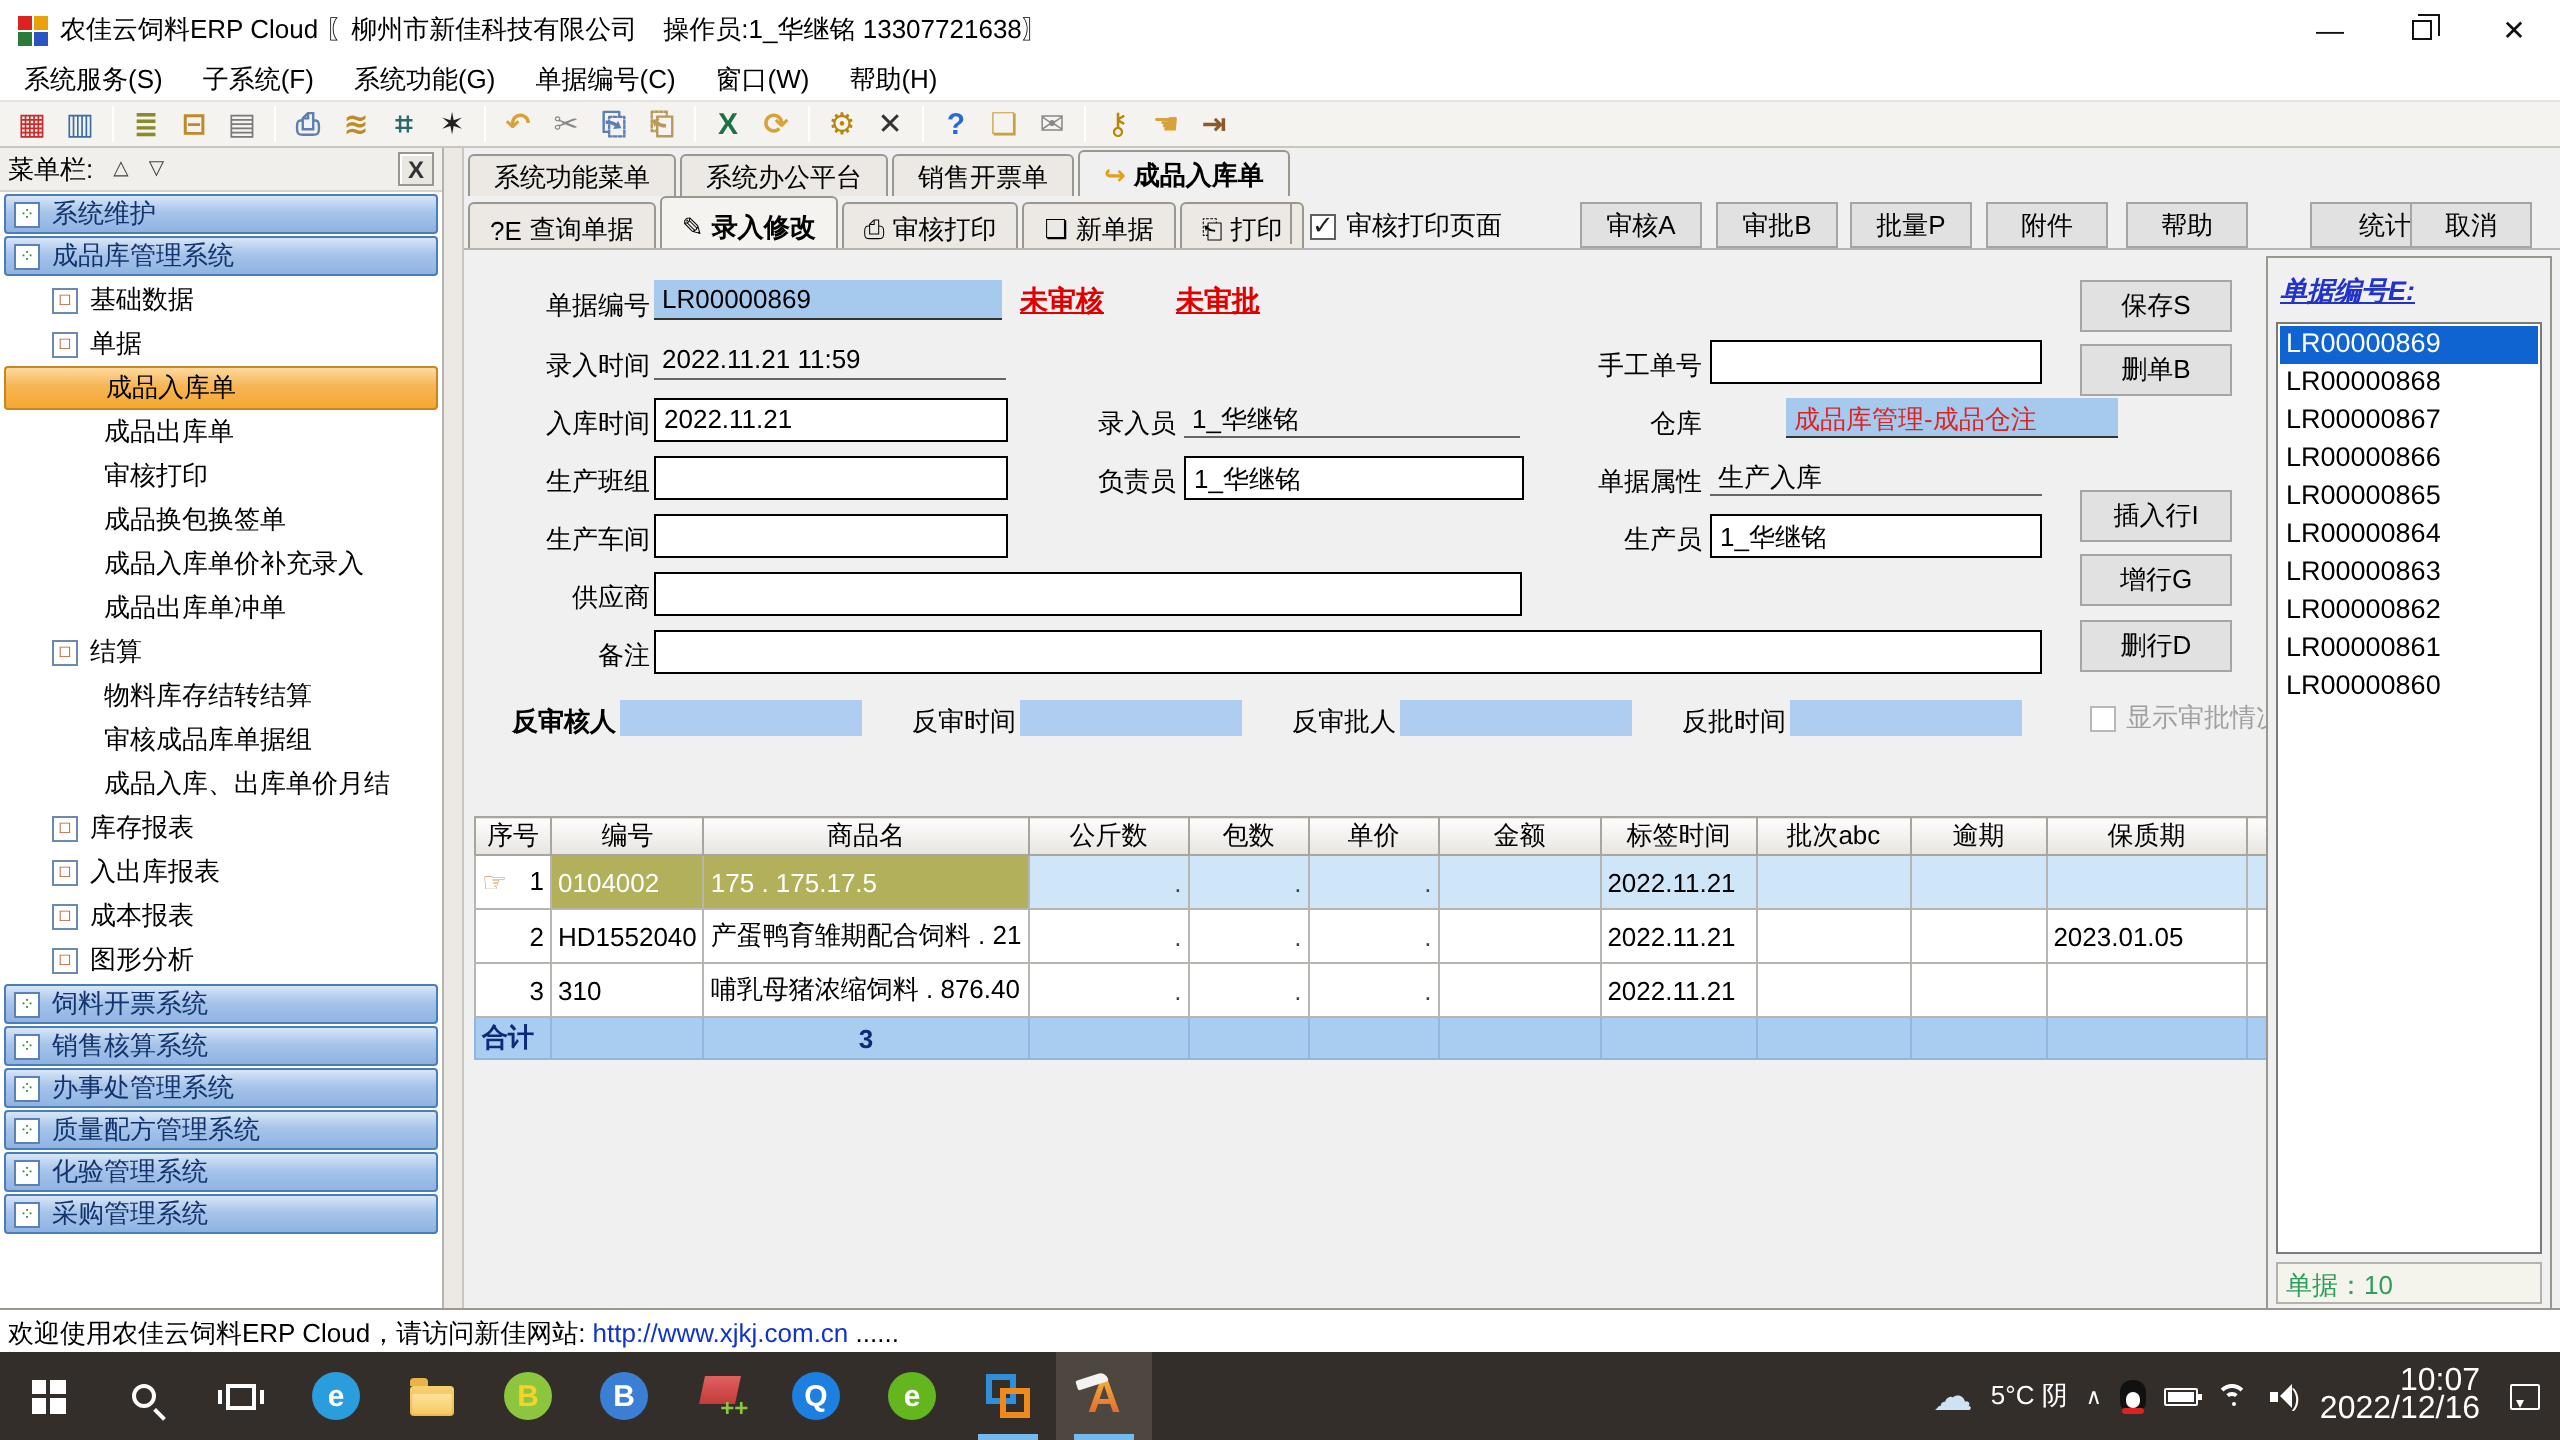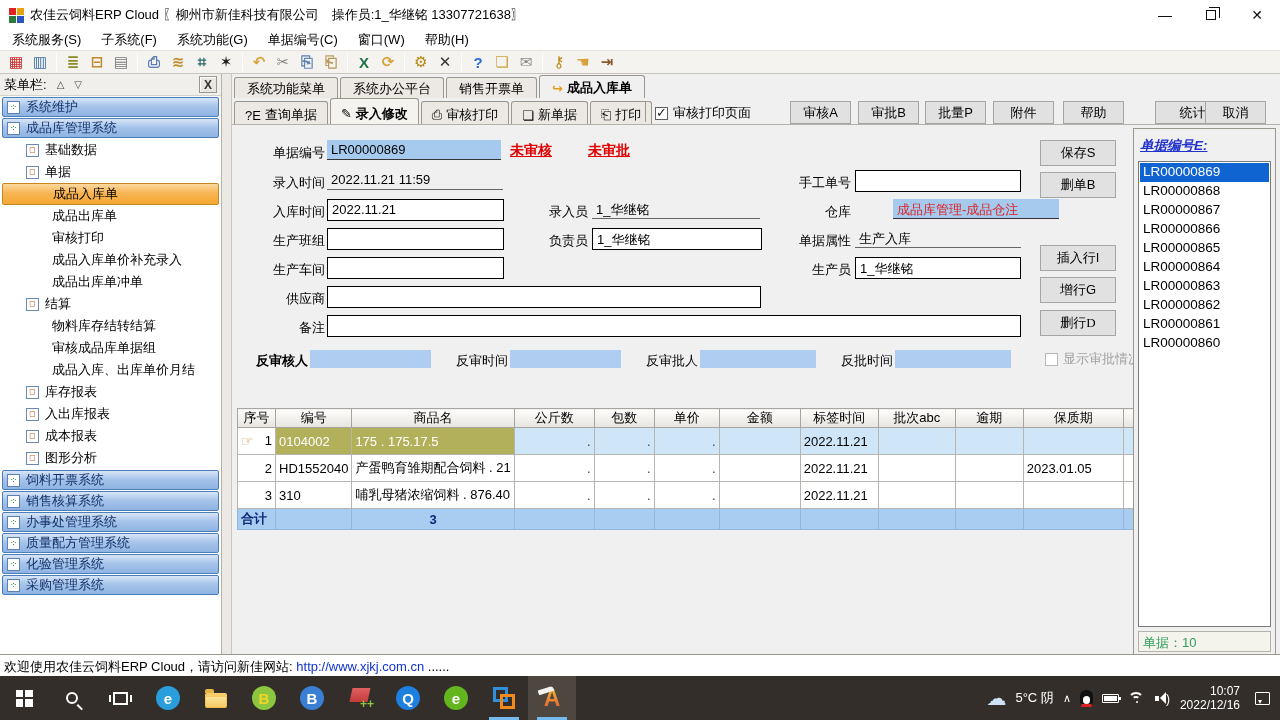--- a/index.html
+++ b/index.html
@@ -131,21 +131,21 @@
   .battery-glyph::after { content:""; position:absolute; right:-3px; top:2px; width:2px; height:3px; background:#fff; }
   .wifi-glyph { width:18px; height:12px; position:relative; overflow:hidden; }
   .wifi-glyph i { position:absolute; border:2px solid #fff; border-radius:50%; border-color:#fff transparent transparent transparent; }
   .wifi-glyph .w1 { left:0; top:0; width:16px; height:16px; }
   .wifi-glyph .w2 { left:4px; top:4px; width:8px; height:8px; }
   .wifi-glyph .w3 { left:8px; top:9px; width:2px; height:2px; background:#fff; border:none; border-radius:50%; }
   .spk-glyph { width:16px; height:12px; position:relative; }
   .spk-glyph::before { content:""; position:absolute; left:0; top:4px; width:4px; height:5px; background:#fff; }
   .spk-glyph::after { content:""; position:absolute; left:2px; top:0px; border:6px solid transparent; border-right-color:#fff; border-left-width:3px; }
   .spk-wave { position:absolute; left:11px; top:0px; color:#fff; font-size:12px; }
-  .clock { text-align:right; font-size:12px; line-height:14px; }
+  .clock { text-align:right; font-size:16px; line-height:14px; }
   .notif-glyph { width:15px; height:13px; border:1px solid #fff; border-radius:1px; position:relative; margin-left:6px; }
   .notif-glyph::after { content:""; position:absolute; left:2px; bottom:-4px; border:4px solid transparent; border-top-color:#fff; border-left-width:2px; border-right-width:2px; }
 </style>
 </head>
 <body>
 
 <div id="titlebar">
   <span class="app-logo">
       <span></span>
       <span></span>
@@ -224,20 +224,21 @@
         <span class="sb-iicon">◻</span>
         <span>基础数据</span>
       </div>
       <div class="sb-item">
         <span class="sb-iicon">◻</span>
         <span>单据</span>
       </div>
       <div class="sb-sub selected">成品入库单</div>
       <div class="sb-sub">成品出库单</div>
       <div class="sb-sub">审核打印</div>
+      <div class="sb-sub">成品换包换签单</div>
       <div class="sb-sub">成品入库单价补充录入</div>
       <div class="sb-sub">成品出库单冲单</div>
       <div class="sb-item">
         <span class="sb-iicon">◻</span>
         <span>结算</span>
       </div>
       <div class="sb-sub">物料库存结转结算</div>
       <div class="sb-sub">审核成品库单据组</div>
       <div class="sb-sub">成品入库、出库单价月结</div>
       <div class="sb-item">
@@ -380,21 +381,21 @@
   <label class="chk" id="chk-approval">
     <span class="cbox"></span>
     <span>显示审批情况</span>
   </label>
 
   <div id="side-buttons">
       <div class="sbtn" style="top: 66px;">保存S</div>
       <div class="sbtn" style="top: 98px;">删单B</div>
       <div class="sbtn" style="top: 171px;">插入行I</div>
       <div class="sbtn" style="top: 203px;">增行G</div>
-      <div class="sbtn" style="top: 236px; font-family: Liberation Serif, serif;">删行D</div>
+      <div class="sbtn" style="top: 236px;">删行D</div>
     </div>
 
   <table id="grid">
     <colgroup>
       <col style="width:38px">
         <col style="width:72px">
         <col style="width:137px">
         <col style="width:80px">
       <col style="width:60px">
         <col style="width:65px">

